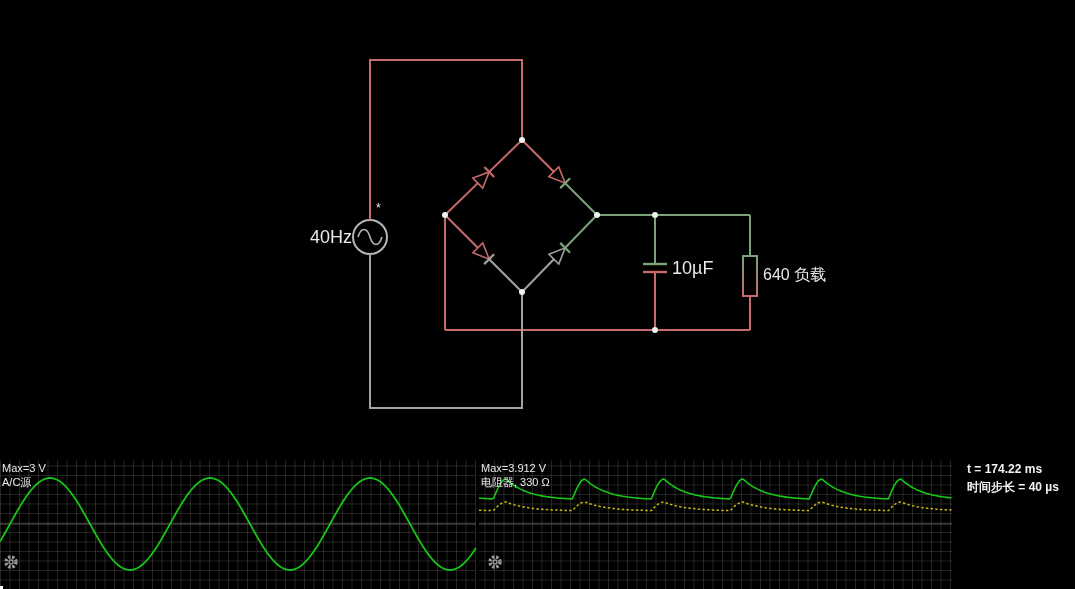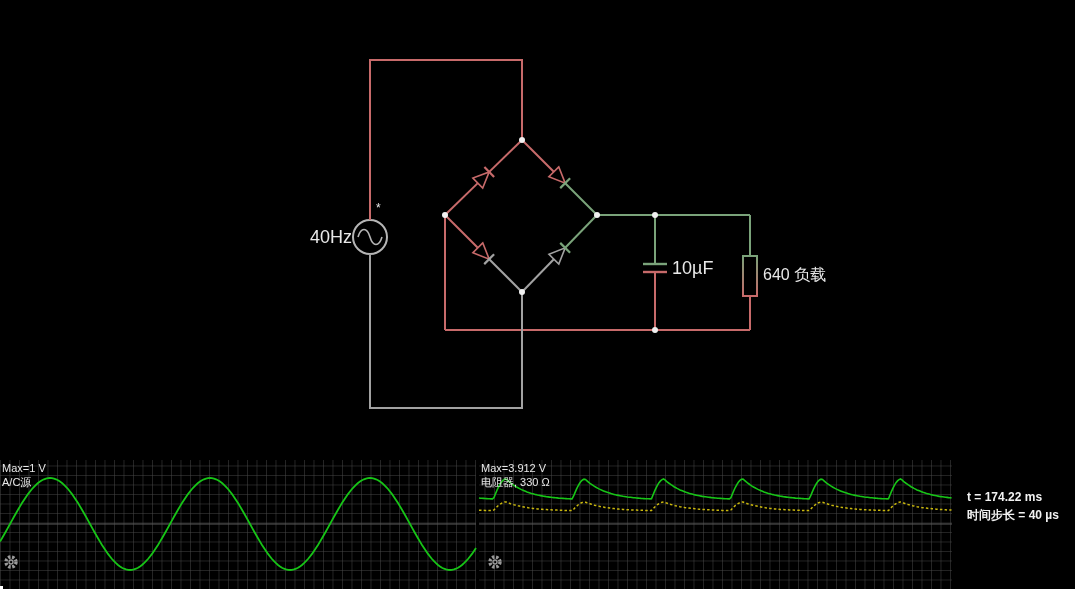--- a/index.html
+++ b/index.html
@@ -102,41 +102,41 @@
         <polyline points="479.0,510.2 480.5,510.2 482.0,510.3 483.5,510.3 485.0,510.4 486.5,510.4 488.0,510.4 489.5,510.5 491.0,510.5 492.5,510.5 494.0,509.9 495.5,508.3 497.0,506.8 498.5,505.4 500.0,504.3 501.5,503.3 503.0,502.6 504.5,502.1 506.0,502.0 507.5,502.6 509.0,503.1 510.5,503.7 512.0,504.1 513.5,504.6 515.0,505.0 516.5,505.4 518.0,505.8 519.5,506.1 521.0,506.4 522.5,506.7 524.0,507.0 525.5,507.3 527.0,507.5 528.5,507.8 530.0,508.0 531.5,508.2 533.0,508.4 534.5,508.5 536.0,508.7 537.5,508.9 539.0,509.0 540.5,509.1 542.0,509.2 543.5,509.4 545.0,509.5 546.5,509.6 548.0,509.7 549.5,509.8 551.0,509.8 552.5,509.9 554.0,510.0 555.5,510.1 557.0,510.1 558.5,510.2 560.0,510.2 561.5,510.3 563.0,510.3 564.5,510.4 566.0,510.4 567.5,510.5 569.0,510.5 570.5,510.5 572.0,510.6 573.5,509.4 575.0,507.8 576.5,506.3 578.0,505.0 579.5,503.9 581.0,503.0 582.5,502.4 584.0,502.1 585.5,502.2 587.0,502.8 588.5,503.3 590.0,503.8 591.5,504.3 593.0,504.7 594.5,505.2 596.0,505.5 597.5,505.9 599.0,506.2 600.5,506.6 602.0,506.8 603.5,507.1 605.0,507.4 606.5,507.6 608.0,507.8 609.5,508.0 611.0,508.2 612.5,508.4 614.0,508.6 615.5,508.8 617.0,508.9 618.5,509.0 620.0,509.2 621.5,509.3 623.0,509.4 624.5,509.5 626.0,509.6 627.5,509.7 629.0,509.8 630.5,509.9 632.0,509.9 633.5,510.0 635.0,510.1 636.5,510.1 638.0,510.2 639.5,510.2 641.0,510.3 642.5,510.3 644.0,510.4 645.5,510.4 647.0,510.5 648.5,510.5 650.0,510.5 651.5,510.5 653.0,508.8 654.5,507.3 656.0,505.9 657.5,504.6 659.0,503.6 660.5,502.8 662.0,502.3 663.5,502.0 665.0,502.4 666.5,503.0 668.0,503.5 669.5,504.0 671.0,504.5 672.5,504.9 674.0,505.3 675.5,505.7 677.0,506.0 678.5,506.3 680.0,506.7 681.5,506.9 683.0,507.2 684.5,507.5 686.0,507.7 687.5,507.9 689.0,508.1 690.5,508.3 692.0,508.5 693.5,508.6 695.0,508.8 696.5,508.9 698.0,509.1 699.5,509.2 701.0,509.3 702.5,509.4 704.0,509.5 705.5,509.6 707.0,509.7 708.5,509.8 710.0,509.9 711.5,510.0 713.0,510.0 714.5,510.1 716.0,510.2 717.5,510.2 719.0,510.3 720.5,510.3 722.0,510.4 723.5,510.4 725.0,510.4 726.5,510.5 728.0,510.5 729.5,510.5 731.0,509.9 732.5,508.3 734.0,506.8 735.5,505.4 737.0,504.3 738.5,503.3 740.0,502.6 741.5,502.1 743.0,502.0 744.5,502.6 746.0,503.1 747.5,503.7 749.0,504.1 750.5,504.6 752.0,505.0 753.5,505.4 755.0,505.8 756.5,506.1 758.0,506.4 759.5,506.7 761.0,507.0 762.5,507.3 764.0,507.5 765.5,507.8 767.0,508.0 768.5,508.2 770.0,508.4 771.5,508.5 773.0,508.7 774.5,508.9 776.0,509.0 777.5,509.1 779.0,509.2 780.5,509.4 782.0,509.5 783.5,509.6 785.0,509.7 786.5,509.8 788.0,509.8 789.5,509.9 791.0,510.0 792.5,510.1 794.0,510.1 795.5,510.2 797.0,510.2 798.5,510.3 800.0,510.3 801.5,510.4 803.0,510.4 804.5,510.5 806.0,510.5 807.5,510.5 809.0,510.6 810.5,509.4 812.0,507.8 813.5,506.3 815.0,505.0 816.5,503.9 818.0,503.0 819.5,502.4 821.0,502.1 822.5,502.2 824.0,502.8 825.5,503.3 827.0,503.8 828.5,504.3 830.0,504.7 831.5,505.2 833.0,505.5 834.5,505.9 836.0,506.2 837.5,506.6 839.0,506.8 840.5,507.1 842.0,507.4 843.5,507.6 845.0,507.8 846.5,508.0 848.0,508.2 849.5,508.4 851.0,508.6 852.5,508.8 854.0,508.9 855.5,509.0 857.0,509.2 858.5,509.3 860.0,509.4 861.5,509.5 863.0,509.6 864.5,509.7 866.0,509.8 867.5,509.9 869.0,509.9 870.5,510.0 872.0,510.1 873.5,510.1 875.0,510.2 876.5,510.2 878.0,510.3 879.5,510.3 881.0,510.4 882.5,510.4 884.0,510.5 885.5,510.5 887.0,510.5 888.5,510.5 890.0,508.8 891.5,507.3 893.0,505.9 894.5,504.6 896.0,503.6 897.5,502.8 899.0,502.3 900.5,502.0 902.0,502.4 903.5,503.0 905.0,503.5 906.5,504.0 908.0,504.5 909.5,504.9 911.0,505.3 912.5,505.7 914.0,506.0 915.5,506.3 917.0,506.7 918.5,506.9 920.0,507.2 921.5,507.5 923.0,507.7 924.5,507.9 926.0,508.1 927.5,508.3 929.0,508.5 930.5,508.6 932.0,508.8 933.5,508.9 935.0,509.1 936.5,509.2 938.0,509.3 939.5,509.4 941.0,509.5 942.5,509.6 944.0,509.7 945.5,509.8 947.0,509.9 948.5,510.0 950.0,510.0 951.5,510.1" fill="none" stroke="#c9b70e" stroke-width="1.5" stroke-dasharray="2.5,2.2"></polyline>
       </g>
   </svg>
 
   <span class="lbl comp-lbl" style="left:310px;top:230px;width:40px;text-align:right;">40Hz</span>
   <span class="lbl" style="left:376px;top:201px;font-size:12px;">*</span>
   <span class="lbl comp-lbl" style="left:672px;top:261px;">10µF</span>
   <span class="lbl load-lbl" style="left:763px;top:268px;">640 负载</span>
 
   <div style="position:absolute;left:0;top:460px;width:476px;height:129px;">
-    <span class="lbl scope-lbl" style="left:2px;top:1px;">Max=1 V</span>
+    <span class="lbl scope-lbl" style="left:2px;top:1px;">Max=3 V</span>
     <span class="lbl scope-lbl" style="left:2px;top:15px;">A/C源</span>
     <div class="gear" style="left:3px;top:94px;">
       <svg width="16" height="16" style="position:static;">
         <circle cx="8" cy="8" r="5" fill="none" stroke="#999" stroke-width="3.4" stroke-dasharray="2.4,1.6"></circle>
         <circle cx="8" cy="8" r="2" fill="none" stroke="#999" stroke-width="1.4"></circle>
       </svg>
     </div>
   </div>
 
   <div style="position:absolute;left:479px;top:460px;width:473px;height:129px;">
     <span class="lbl scope-lbl" style="left:2px;top:1px;">Max=3.912 V</span>
     <span class="lbl scope-lbl" style="left:2px;top:15px;">电阻器, 330 Ω</span>
     <div class="gear" style="left:8px;top:94px;">
       <svg width="16" height="16" style="position:static;">
         <circle cx="8" cy="8" r="5" fill="none" stroke="#999" stroke-width="3.4" stroke-dasharray="2.4,1.6"></circle>
         <circle cx="8" cy="8" r="2" fill="none" stroke="#999" stroke-width="1.4"></circle>
       </svg>
     </div>
   </div>
 
-  <div style="position:absolute;left:967px;top:462px;margin-top:28px;">
+  <div style="position:absolute;left:967px;top:462px;">
     <div class="status-lbl" style="position:static;">t = 174.22 ms</div>
     <div class="status-lbl" style="position:static;margin-top:3px;">时间步长 = 40 µs</div>
   </div>
 
   <div class="edge-strip" style="left:1075px;top:0;width:2px;height:589px;"></div>
   <div class="edge-strip" style="left:0;top:586px;width:3px;height:3px;"></div>
 </div>
 
 </body></html>

